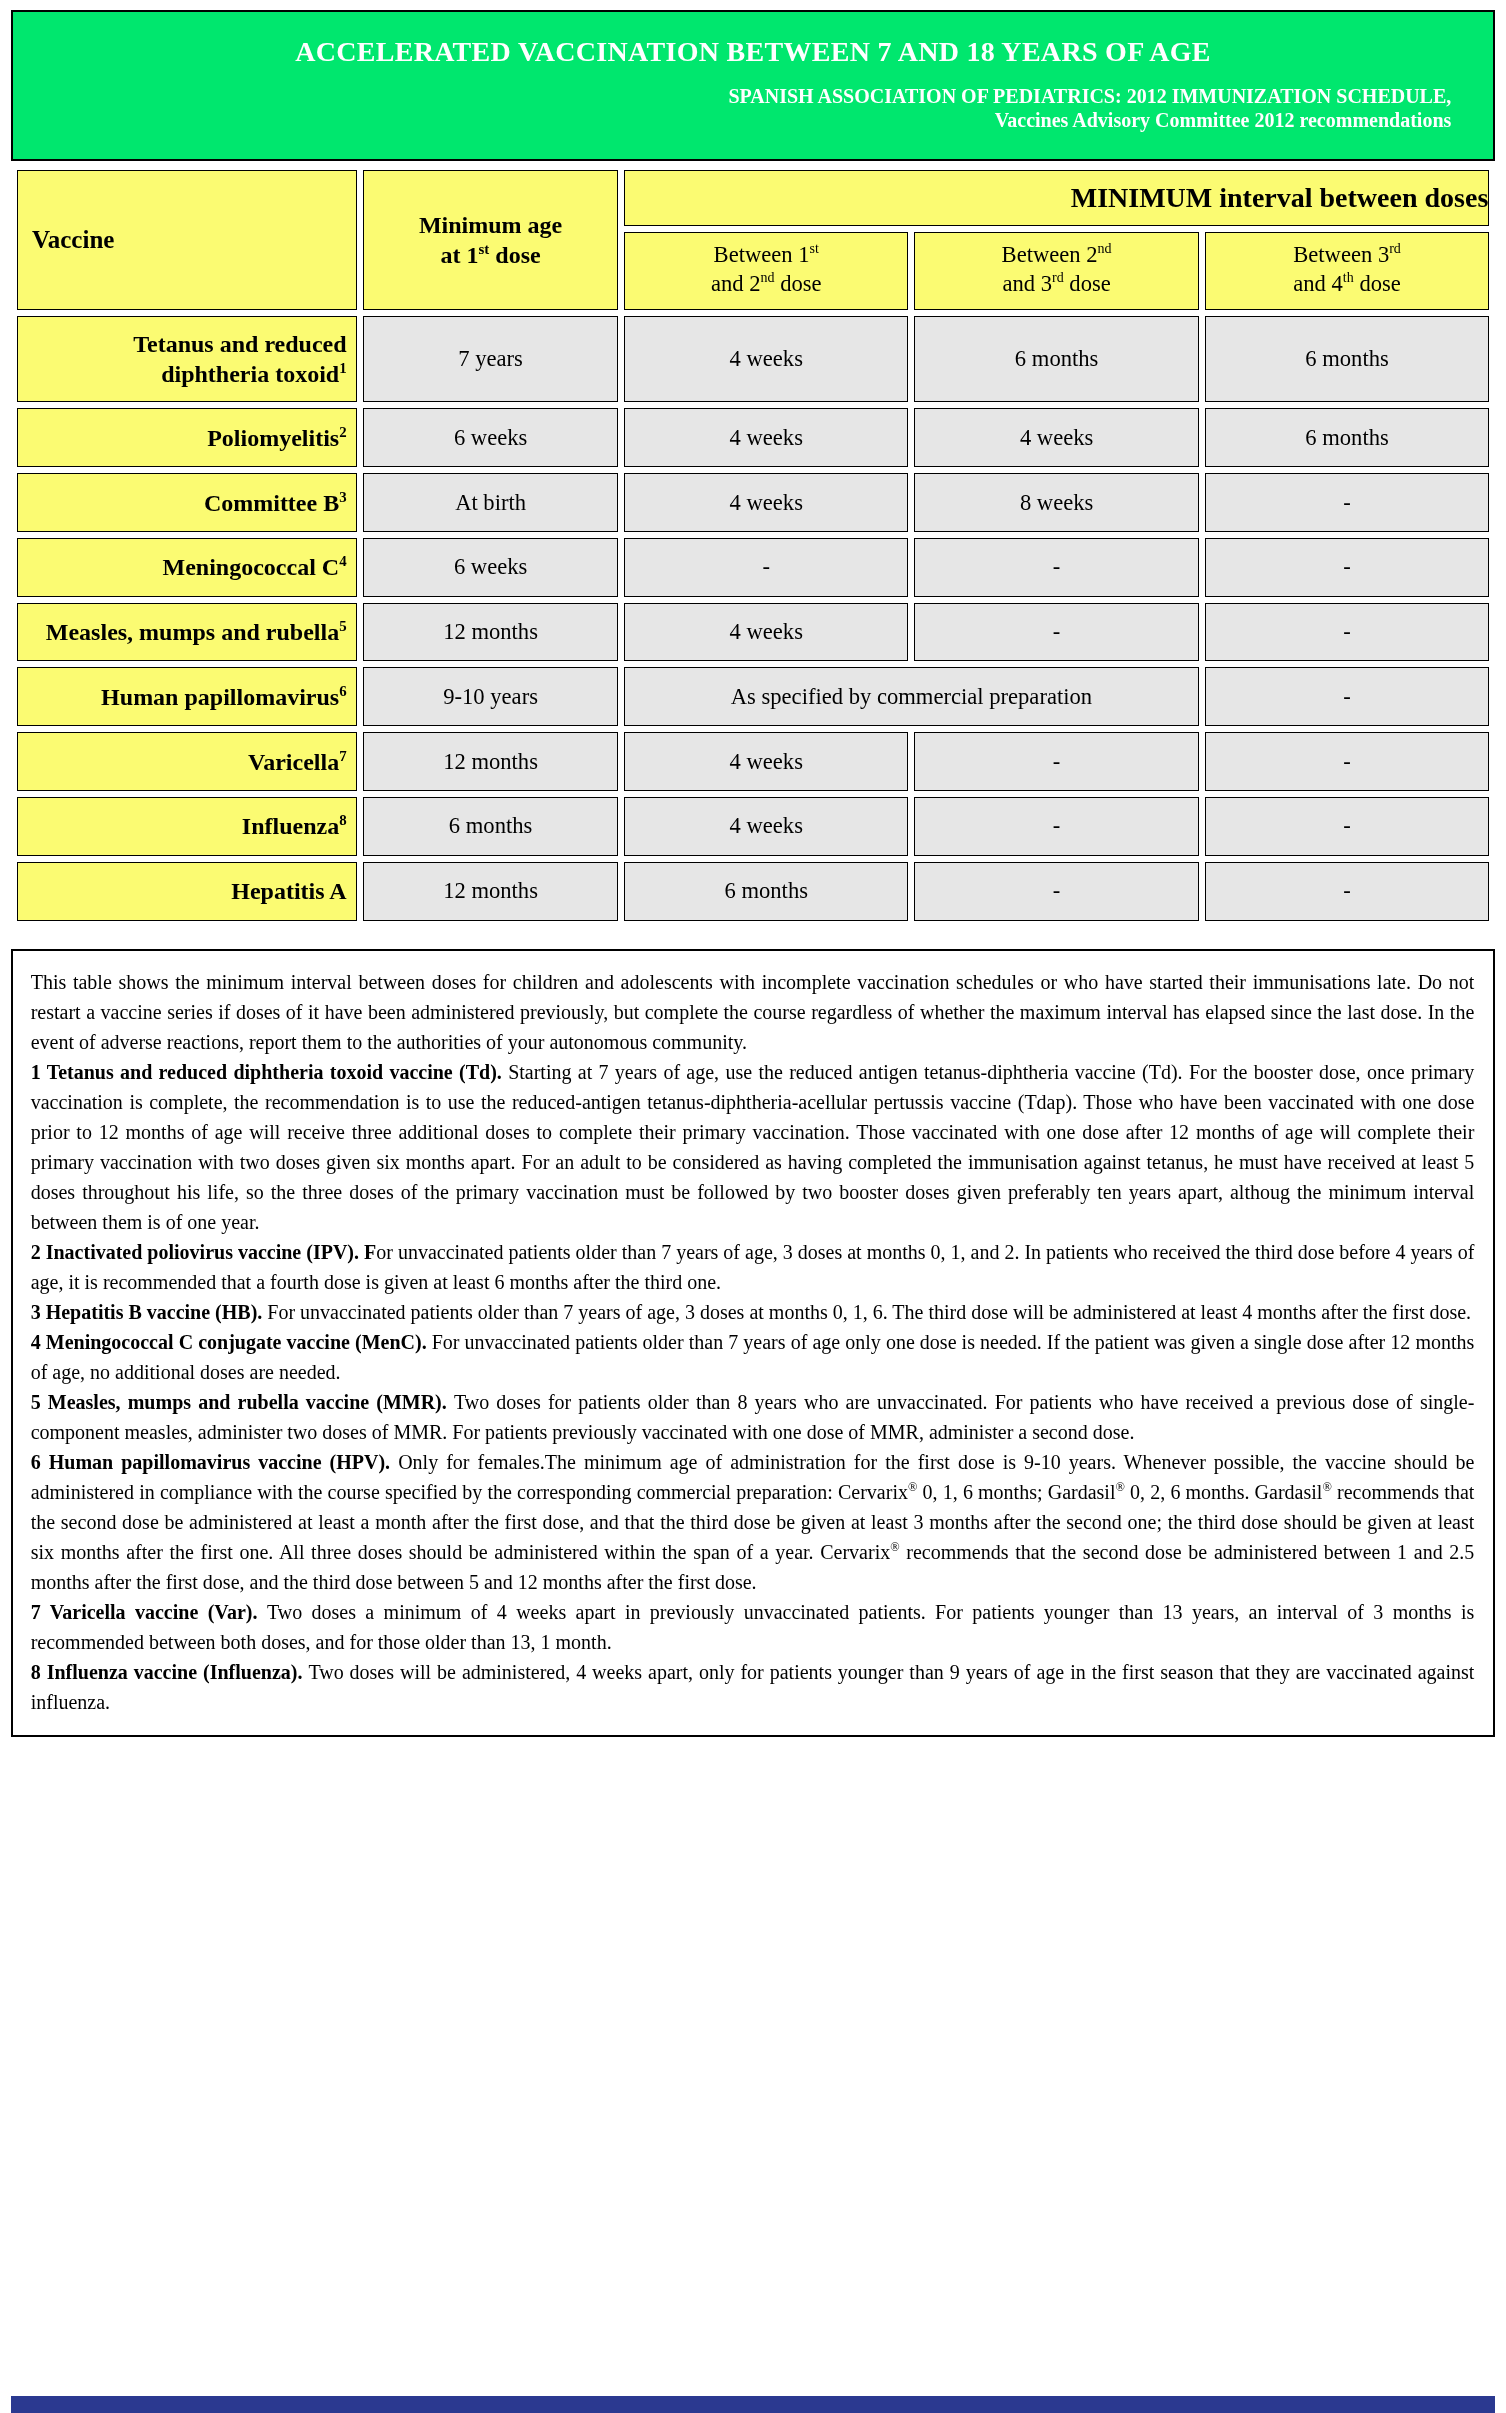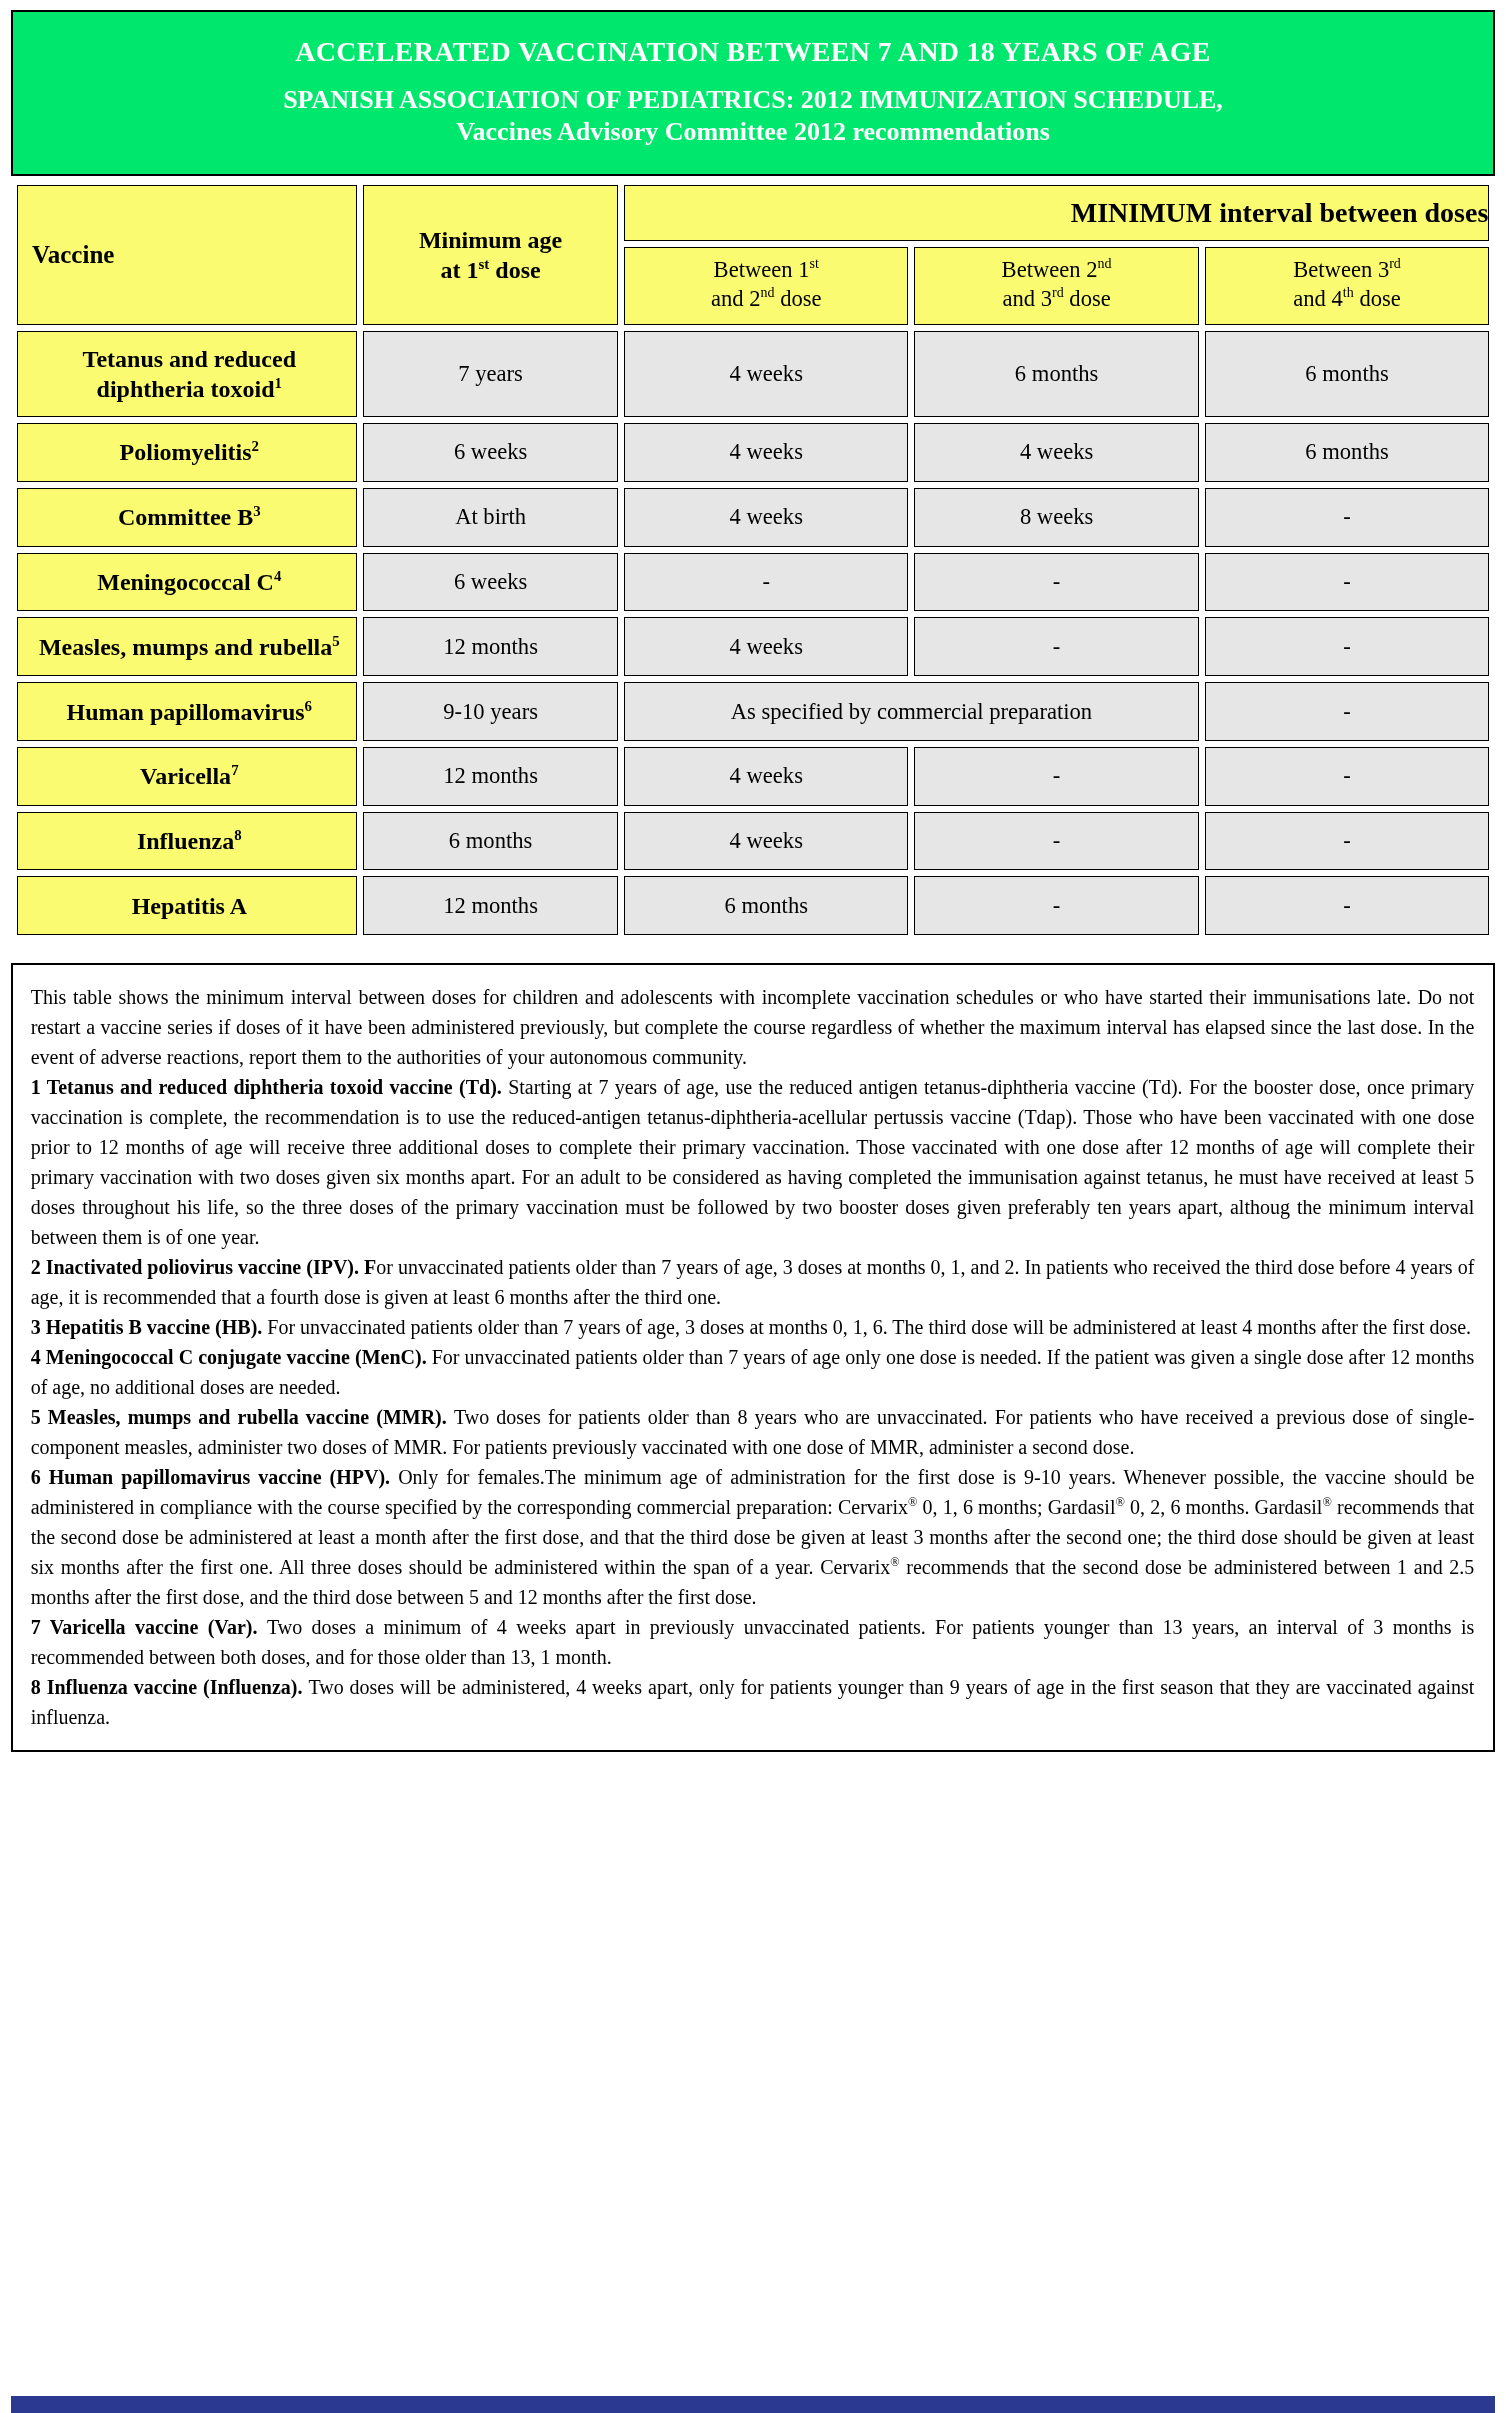--- a/index.html
+++ b/index.html
@@ -22,21 +22,21 @@
   
   .header-box{
     background:var(--green);
     border:2.4px solid var(--border);
     padding:24px 42px 26px 42px;
     text-align:center;
     color:#ffffff;
     font-weight:bold;
   }
   .h-title{font-size:28px;letter-spacing:0.3px;margin-bottom:16.6px;}
-  .h-sub{font-size:26px;line-height:1.22;}
+  .h-sub{font-size:20px;line-height:1.22;text-align:right;}
 
   
   table.vax-table{
     width:100%;
     table-layout:fixed;
     border-collapse:separate;
     border-spacing:6px 6px;
     margin-top:3.6px;
   }
   .vax-table th,.vax-table td{
@@ -61,21 +61,21 @@
   }
   th.sub-h{
     background:var(--yellow);
     font-size:22.6px;font-weight:normal;
     text-align:center;line-height:1.3;
     padding:7.1px 0 10.7px 0;
   }
   td.vname{
     background:var(--yellow);
     font-size:24px;font-weight:bold;
-    text-align:center;
+    text-align:right;
     padding:12px 9.5px 12px 14.3px;
     line-height:1.25;
   }
   td.val{
     background:var(--gray);
     font-size:22.6px;
     text-align:center;
     padding:15.4px 6px;
   }
   sup{font-size:62%;line-height:0;}

